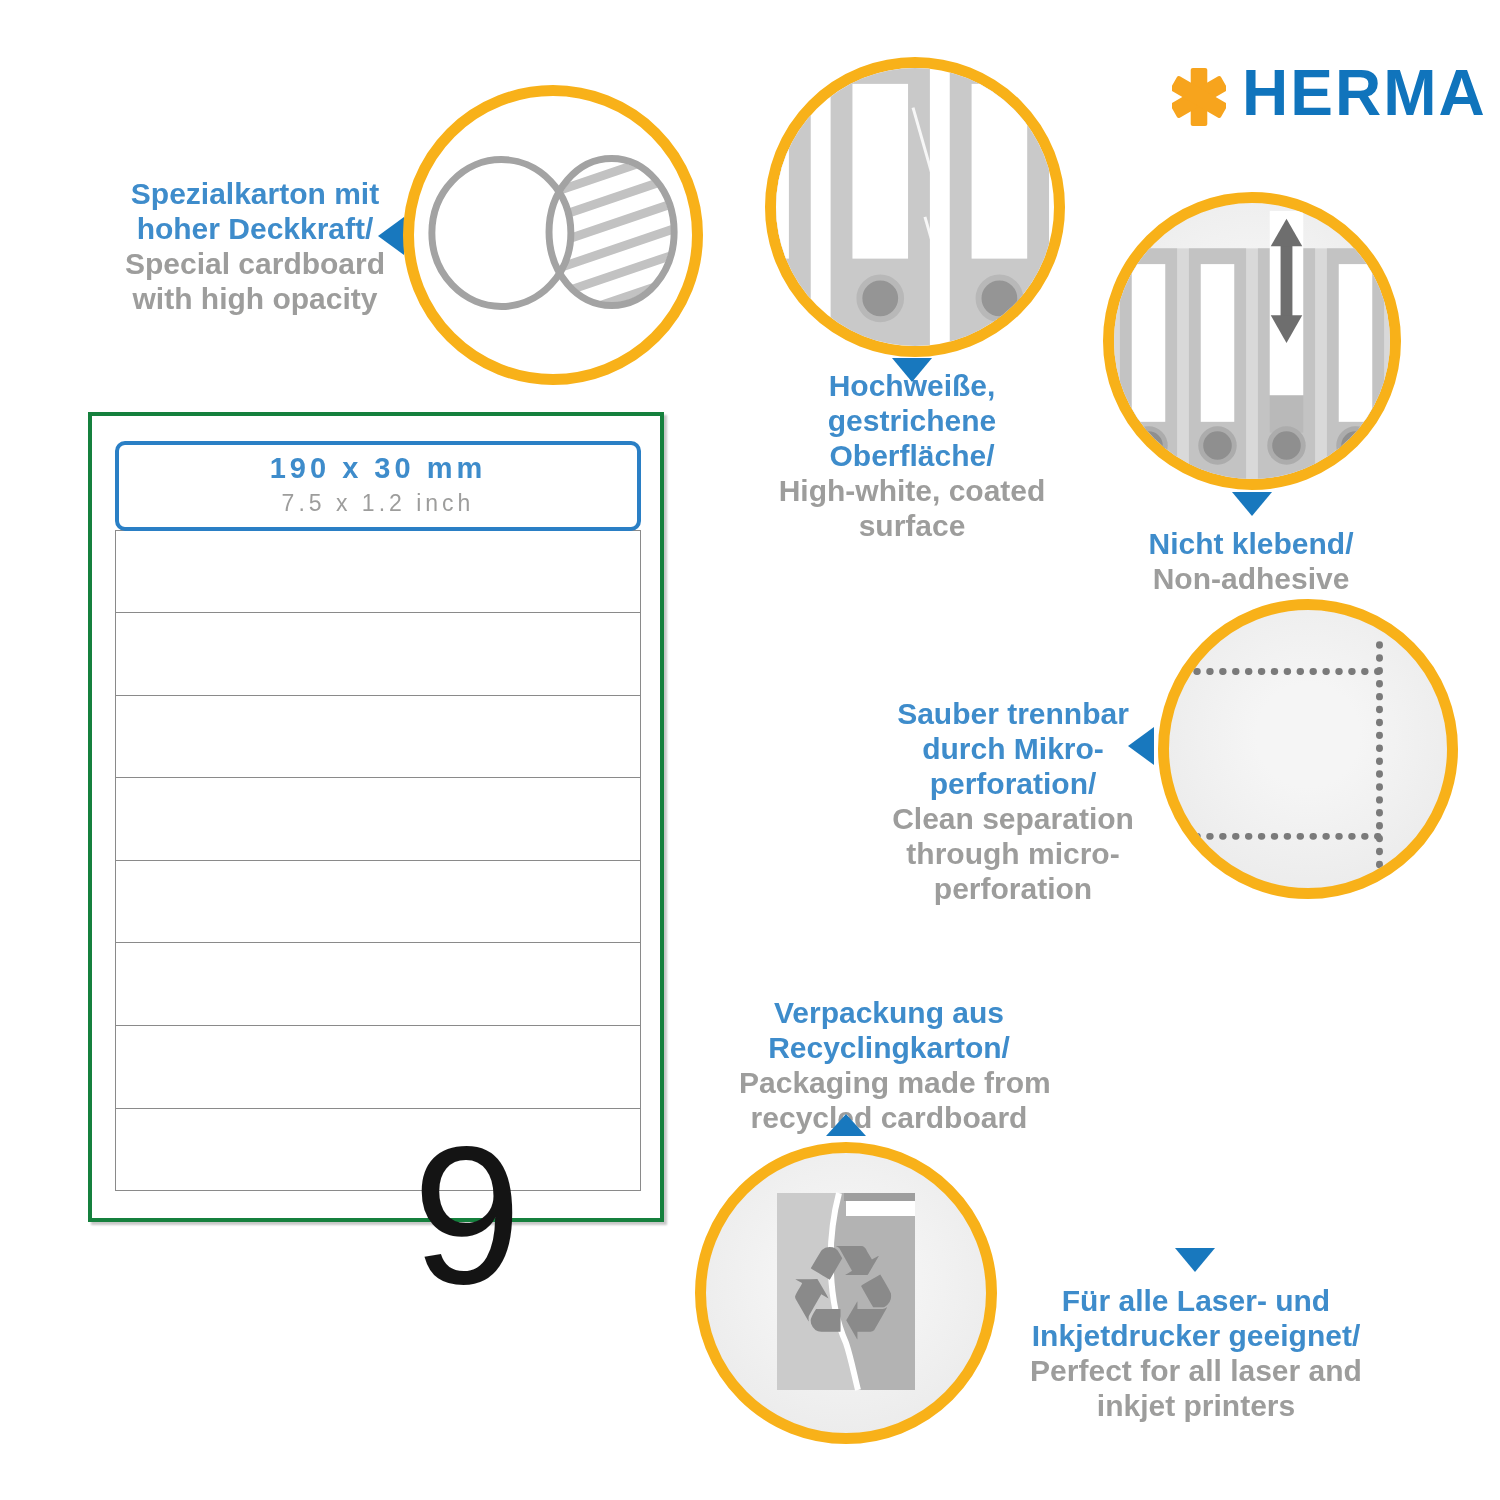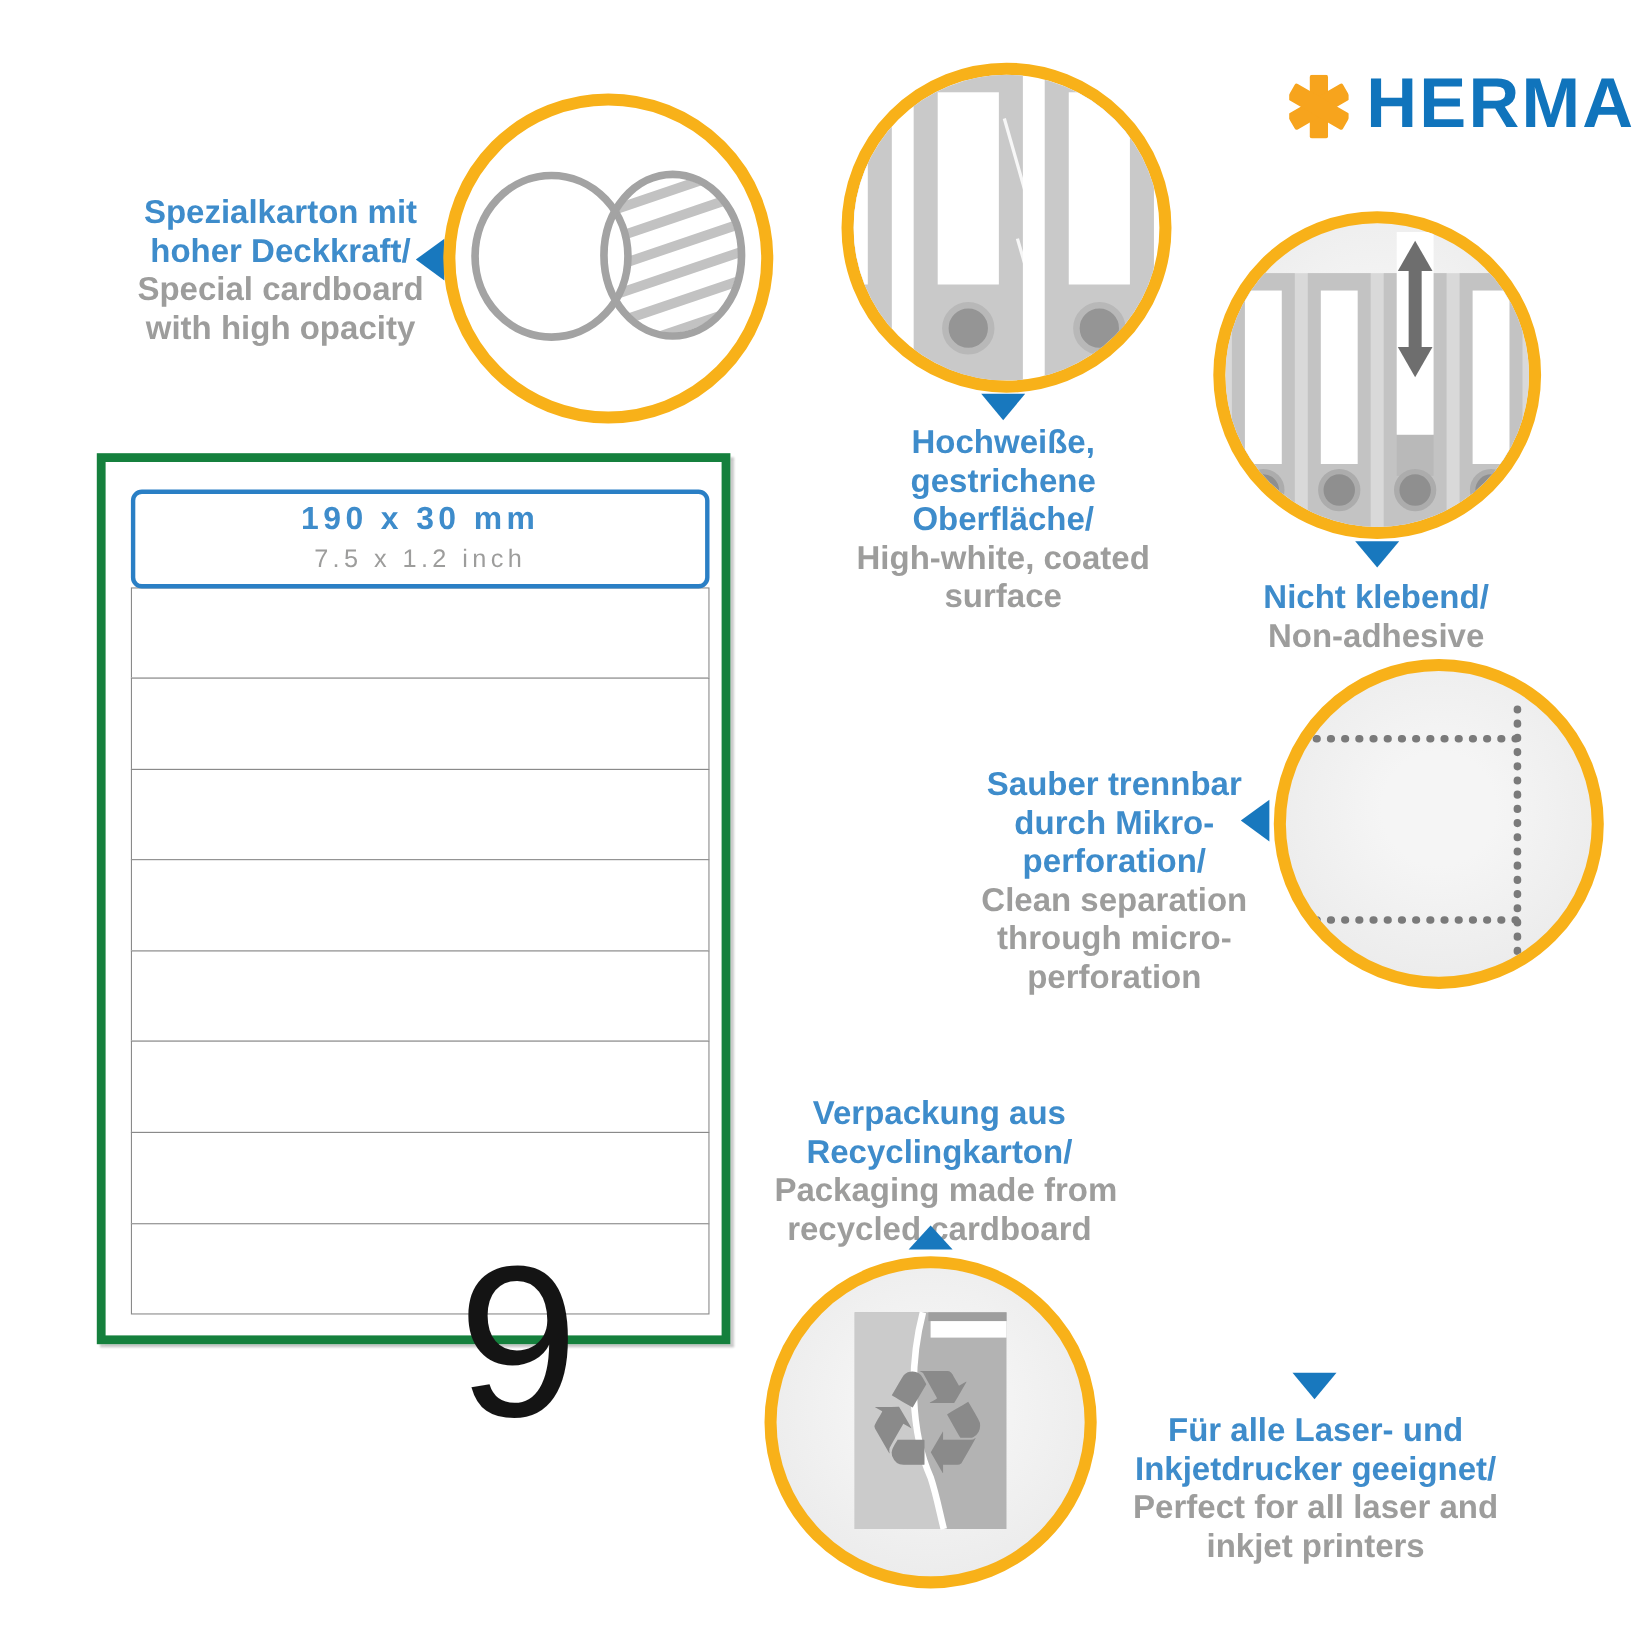--- a/index.html
+++ b/index.html
@@ -7,21 +7,21 @@
           font-family:"Liberation Sans",sans-serif;}
 
   
   .logo{position:absolute;left:1172px;top:60px;display:flex;align-items:center;}
   .logo-star{width:54px;height:58px;margin-top:8px;}
   .logo-word{margin-left:16px;font-size:64px;font-weight:bold;letter-spacing:2px;
              color:var(--brand_blue);line-height:64px;}
 
   
   .sheet{position:absolute;left:88px;top:412px;width:576px;height:810px;background:#fff;
-         border:8px solid #15803d;box-sizing:border-box;box-shadow:3px 3px 2px rgba(0,0,0,.22);}
+         border:4px solid #15803d;box-sizing:border-box;box-shadow:3px 3px 2px rgba(0,0,0,.22);}
   .labels{position:absolute;left:23px;top:25px;width:526px;height:750px;display:flex;flex-direction:column;}
   .label-row{flex:1;background:#fff;border:1px solid #8a8a8a;margin-top:-1px;box-sizing:border-box;}
   .label-row:first-child{margin-top:0;}
   .row-hl{border:4px solid #2a7fc5;border-radius:10px;display:flex;flex-direction:column;
           align-items:center;justify-content:center;z-index:2;}
   .size-mm{font-size:29px;font-weight:bold;letter-spacing:4px;color:var(--accent_blue);line-height:35px;}
   .size-inch{font-size:23px;font-weight:normal;letter-spacing:4px;color:var(--text_gray);line-height:35px;text-align:right;}
   .big-count{position:absolute;left:375px;top:700px;transform:translateX(-50%);z-index:3;
              font-size:196px;line-height:200px;font-weight:400;color:#141414;}
 
@@ -122,21 +122,21 @@
         <circle cx="105" cy="232" r="21" fill="#959595" stroke="#B8B8B8" stroke-width="6"></circle>
         <rect x="175" y="-10" width="100" height="300" fill="#C9C9C9"></rect>
         <rect x="197" y="16" width="56" height="176" fill="#ffffff"></rect>
         <circle cx="225" cy="232" r="21" fill="#959595" stroke="#B8B8B8" stroke-width="6"></circle>
         <line x1="138" y1="40" x2="158" y2="110" stroke="#ffffff" stroke-width="3" opacity="0.85"></line>
         <line x1="150" y1="150" x2="166" y2="205" stroke="#ffffff" stroke-width="3" opacity="0.85"></line>
       </g>
     </svg>
   </div>
   <div class="tri tri-down" style="left:892px;top:358px;"></div>
-  <div class="ftext" style="left:762px;top:385px;width:300px;">
+  <div class="ftext" style="left:762px;top:368px;width:300px;">
     <span class="ln de">Hochweiße,</span>
     <span class="ln de">gestrichene</span>
     <span class="ln de">Oberfläche/</span>
     <span class="ln en">High-white, coated</span>
     <span class="ln en">surface</span>
   </div>
 
   <div class="circle gray" style="left:1103px;top:192px;width:298px;height:298px;">
     <svg viewBox="0 0 280 280">
       <rect x="0" y="46" width="280" height="240" fill="#D9D9D9"></rect>
@@ -180,21 +180,21 @@
   <div class="circle gray" style="left:1158px;top:599px;width:300px;height:300px;">
     <svg viewBox="0 0 280 280">
       <g stroke="#7A7A7A" stroke-width="7" stroke-linecap="round" stroke-dasharray="0.5 12.5" fill="none">
         <path d="M 15 62 H 212"></path>
         <path d="M 212 35 V 258"></path>
         <path d="M 15 228 H 212"></path>
       </g>
     </svg>
   </div>
 
-  <div class="ftext" style="left:704px;top:995px;width:300px;text-align:center;">
+  <div class="ftext" style="left:739px;top:995px;width:300px;text-align:center;">
     <span class="ln de">Verpackung aus</span>
     <span class="ln de">Recyclingkarton/</span>
     <span class="ln en">Packaging made from</span>
     <span class="ln en">recycled cardboard</span>
   </div>
   <div class="tri tri-up" style="left:826px;top:1114px;"></div>
   <div class="circle gray" style="left:695px;top:1142px;width:302px;height:302px;">
     <svg viewBox="0 0 280 280">
       <rect x="71" y="40" width="138" height="197" fill="#B3B3B3"></rect>
       <rect x="138" y="40" width="71" height="8" fill="#9E9E9E"></rect>

